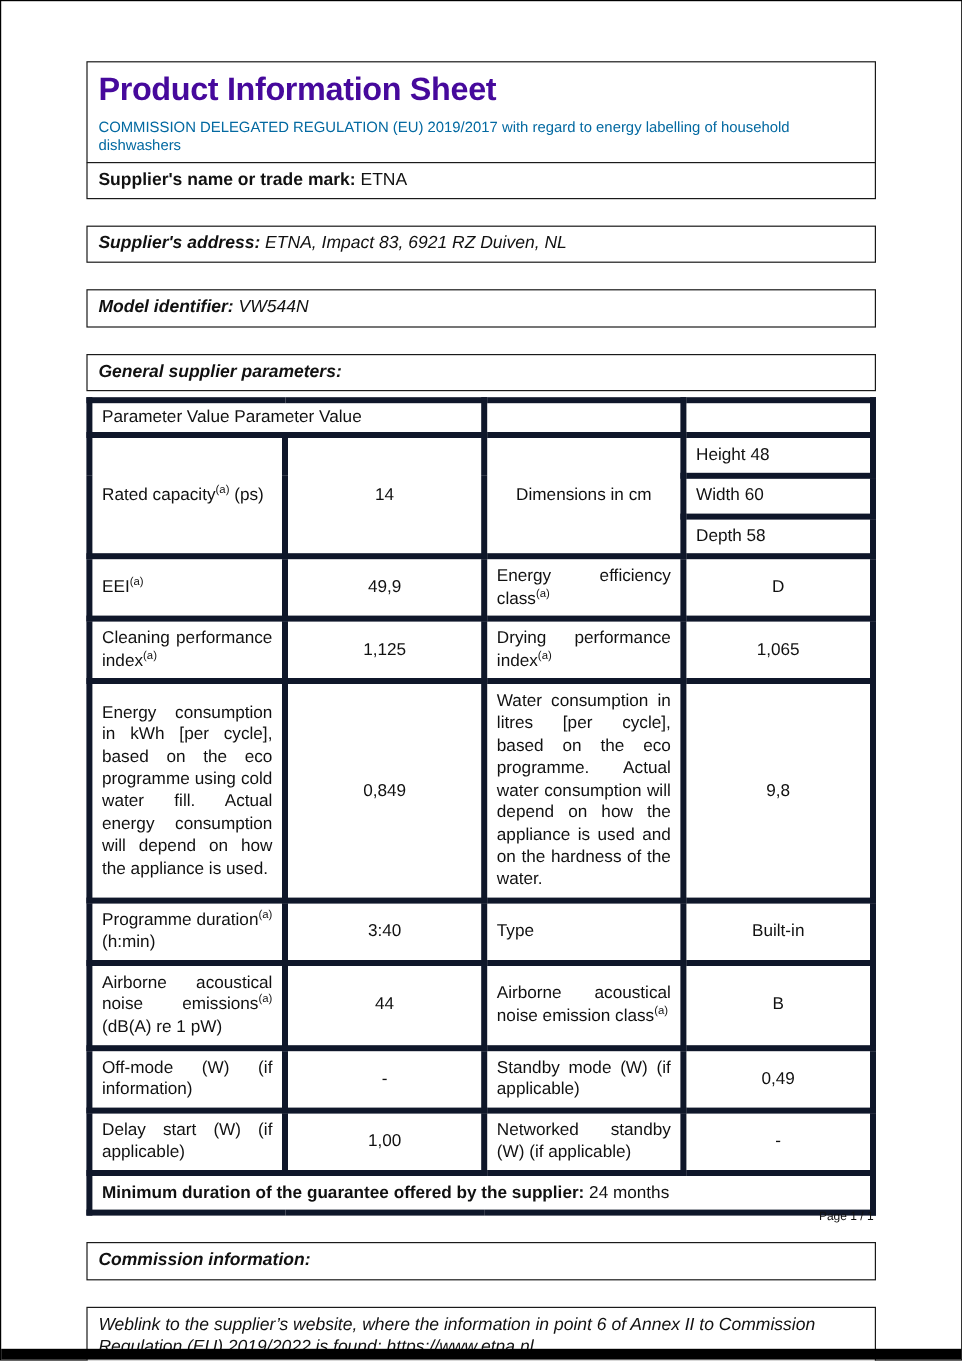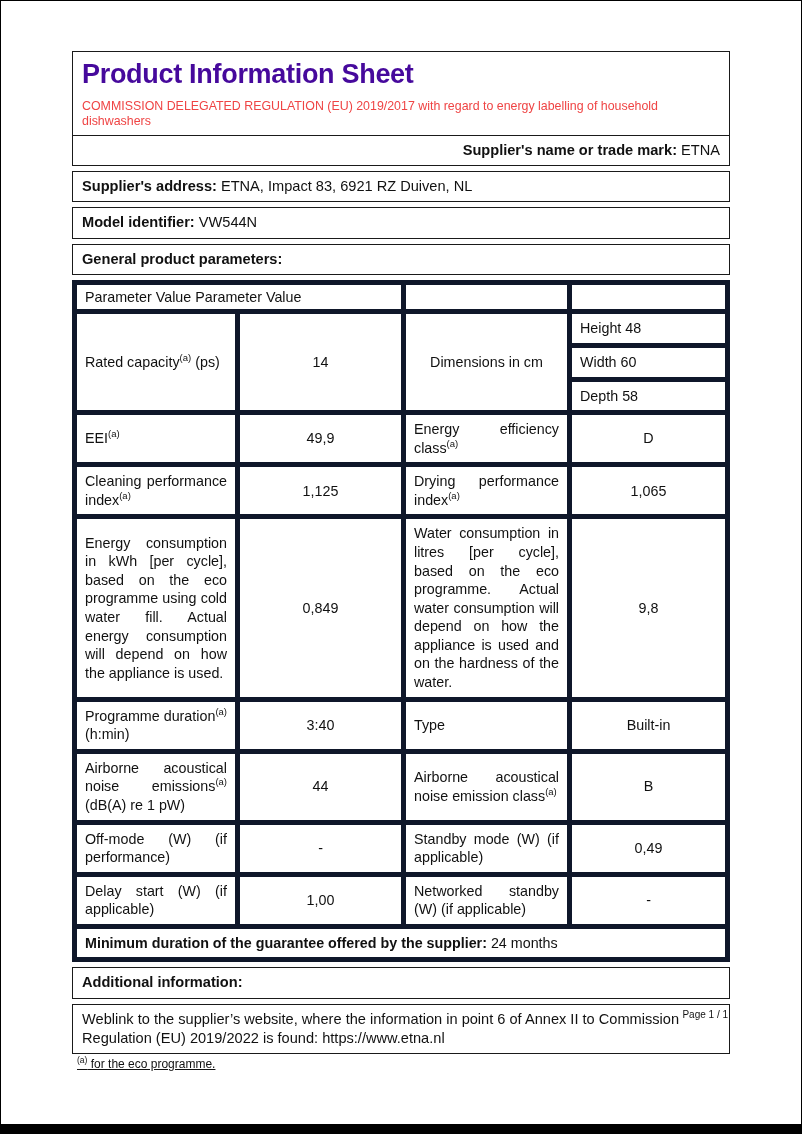--- a/index.html
+++ b/index.html
@@ -4,25 +4,25 @@
 <style>
   html,body{margin:0;padding:0;}
   body{
     width:802px;height:1134px;position:relative;background:#ffffff;
     font-family:"Liberation Sans",sans-serif;color:#111;overflow:hidden;
   }
   .page{position:absolute;inset:0;border:1px solid #000;box-sizing:border-box;background:#fff;}
   .bottom-bar{position:absolute;left:0;right:0;bottom:0;height:9px;background:#000;}
   .sheet{position:absolute;left:71px;top:50px;width:658px;font-size:14.6px;line-height:1.32;box-sizing:border-box;}
   .box{border:1px solid #1a1a1a;box-sizing:border-box;background:#fff;}
-  .gap{margin-top:5px;}
-  .attach{margin-top:-1px;text-align:right;}
+  .gap{margin-top:22px;font-style:italic;}
+  .attach{margin-top:-1px;}
   .title-box{padding:7px 9px 6px 9px;}
   h1{margin:0 0 9px 0;font-size:27px;line-height:1.15;font-weight:700;letter-spacing:-0.3px;color:#46099c;}
-  .regulation{font-size:12.4px;line-height:1.2;color:#ef4444;}
+  .regulation{font-size:12.4px;line-height:1.2;color:#0369a1;}
   .row-box{padding:5px 9px;}
   .b{font-weight:700;}
   table.grid{border-collapse:collapse;width:658px;table-layout:fixed;margin-top:5px;font-size:14.3px;line-height:1.3;}
   table.grid td{border:5px solid #0f172a;padding:5px 8px;vertical-align:middle;box-sizing:border-box;}
   td.lbl{text-align:justify;text-align-last:left;}
   td.val{text-align:center;}
   td.ctr{text-align:center;}
   td.dim{text-align:left;padding:2px 8px 2px 18px;}
   tr.hdr-row td{padding:3px 8px;}
   sup{font-size:9.5px;line-height:0;vertical-align:super;}
@@ -51,21 +51,21 @@
       <span class="b">Supplier's address:</span>
       <span>ETNA, Impact 83, 6921 RZ Duiven, NL</span>
     </div>
 
     <div class="box row-box gap">
       <span class="b">Model identifier:</span>
       <span>VW544N</span>
     </div>
 
     <div class="box row-box gap">
-      <span class="b">General product parameters:</span>
+      <span class="b">General supplier parameters:</span>
     </div>
 
     <table class="grid">
       <colgroup>
         <col style="width:163px">
           <col style="width:166px">
           <col style="width:166px">
           <col>
       </colgroup>
 
@@ -118,21 +118,21 @@
       </tr>
 
       <tr>
         <td class="lbl"><span>Airborne acoustical noise emissions</span><sup>(a)</sup><span> (dB(A) re 1 pW)</span></td>
         <td class="val">44</td>
         <td class="lbl"><span>Airborne acoustical noise emission class</span><sup>(a)</sup></td>
         <td class="val">B</td>
       </tr>
 
       <tr>
-        <td class="lbl">Off-mode (W) (if performance)</td>
+        <td class="lbl">Off-mode (W) (if information)</td>
         <td class="val">-</td>
         <td class="lbl">Standby mode (W) (if applicable)</td>
         <td class="val">0,49</td>
       </tr>
 
       <tr>
         <td class="lbl">Delay start (W) (if applicable)</td>
         <td class="val">1,00</td>
         <td class="lbl">Networked standby (W) (if applicable)</td>
         <td class="val">-</td>
@@ -141,21 +141,21 @@
       <tr>
         <td colspan="4" class="guarantee">
           <span class="b">Minimum duration of the guarantee offered by the supplier:</span>
           <span>24 months</span>
         </td>
       </tr>
     </tbody>
       </table>
 
     <div class="box row-box gap">
-      <span class="b">Additional information:</span>
+      <span class="b">Commission information:</span>
     </div>
 
     <div class="box row-box gap">
       <span>Weblink to the supplier’s website, where the information in point 6 of Annex II to Commission Regulation (EU) 2019/2022 is found: </span>
       <span>https://www.etna.nl</span>
     </div>
 
     <div class="footnote">
       <sup>(a)</sup><span> for the eco programme.</span>
     </div>

